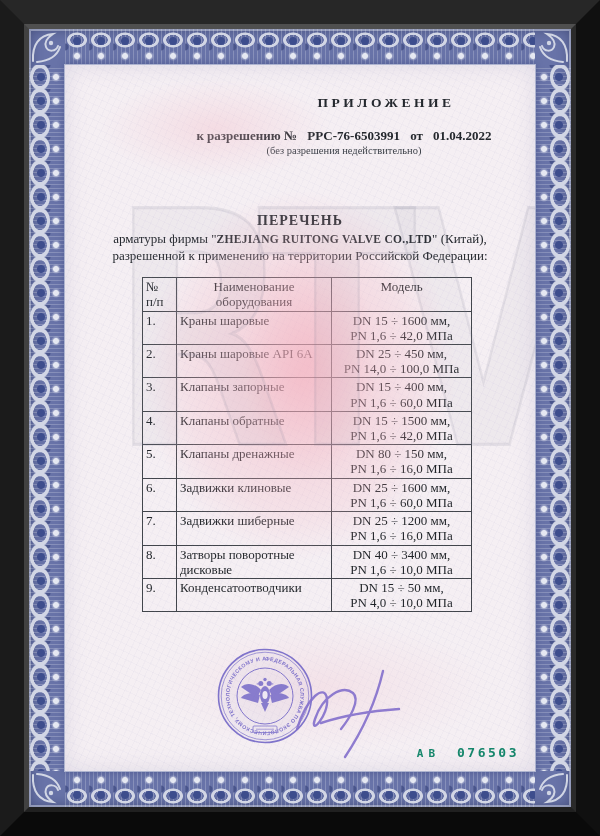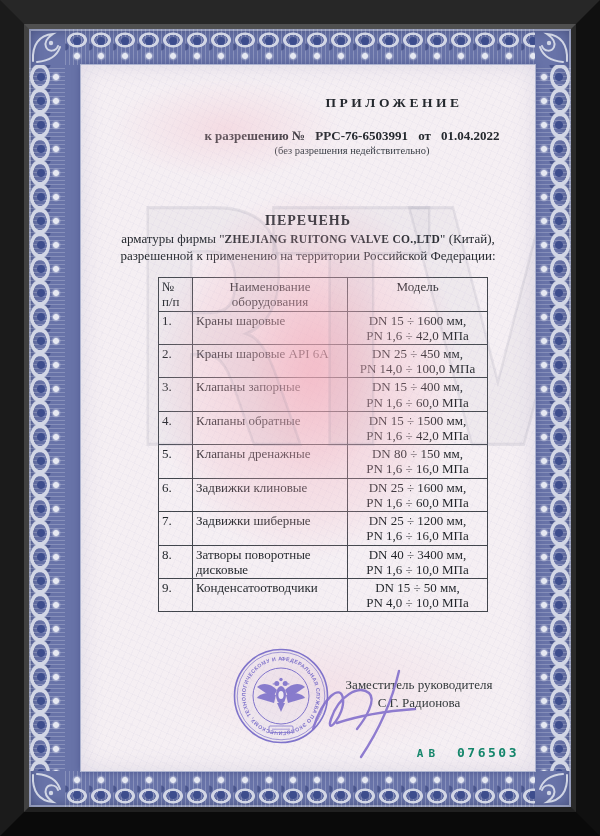--- a/index.html
+++ b/index.html
@@ -53,21 +53,20 @@
   .bc-tl{top:0;left:0;}
   .bc-tr{top:0;right:0;transform:scaleX(-1);}
   .bc-bl{bottom:0;left:0;transform:scaleY(-1);}
   .bc-br{bottom:0;right:0;transform:scale(-1,-1);}
   
   .paper{
     position:absolute;left:36px;top:36px;right:36px;bottom:36px;
     background:#f5eff3;
     box-shadow:0 0 0 1px #aeb4cf, 0 0 7px rgba(40,50,110,.5), inset 0 0 22px rgba(120,120,170,.18);
     overflow:hidden;
-    margin-left:16px;
   }
   .paper::before{ 
     content:"";position:absolute;inset:0;pointer-events:none;
     background:
       radial-gradient(ellipse 210px 250px at 50% 44%, rgba(243,176,190,.6), rgba(243,176,190,.22) 55%, rgba(243,176,190,0) 74%),
       radial-gradient(ellipse 95px 170px at 52% 42%, rgba(244,158,175,.35), transparent 70%),
       radial-gradient(ellipse 160px 70px at 32% 9%, rgba(243,190,202,.38), transparent 72%),
       radial-gradient(ellipse 220px 90px at 55% 88%, rgba(240,196,208,.3), transparent 75%),
       repeating-linear-gradient(115deg, rgba(130,130,185,.045) 0 1px, transparent 1px 6px),
       repeating-linear-gradient(25deg, rgba(130,130,185,.04) 0 1px, transparent 1px 7px);
@@ -352,24 +351,20 @@
         </svg>
 
         <svg class="signature" viewBox="0 0 160 110">
           <g fill="none" stroke="#8470cc" stroke-width="2.4" stroke-linecap="round">
             <path d="M10,66 C20,34 38,20 40,36 C42,52 22,74 28,56 C36,32 56,22 66,30 C74,37 62,56 54,66"></path>
             <path d="M96,8 C90,34 78,64 58,94"></path>
             <path d="M34,60 C58,52 84,48 112,46"></path>
           </g>
         </svg>
 
-        <div class="signer">
-          <div>Заместитель руководителя</div>
-          <div>С.Г. Радионова</div>
-        </div>
 
         <div class="serial">
           <span class="series">АВ</span>
           <span class="number">076503</span>
         </div>
       </div>
     </div>
   </div>
 </div>
 

